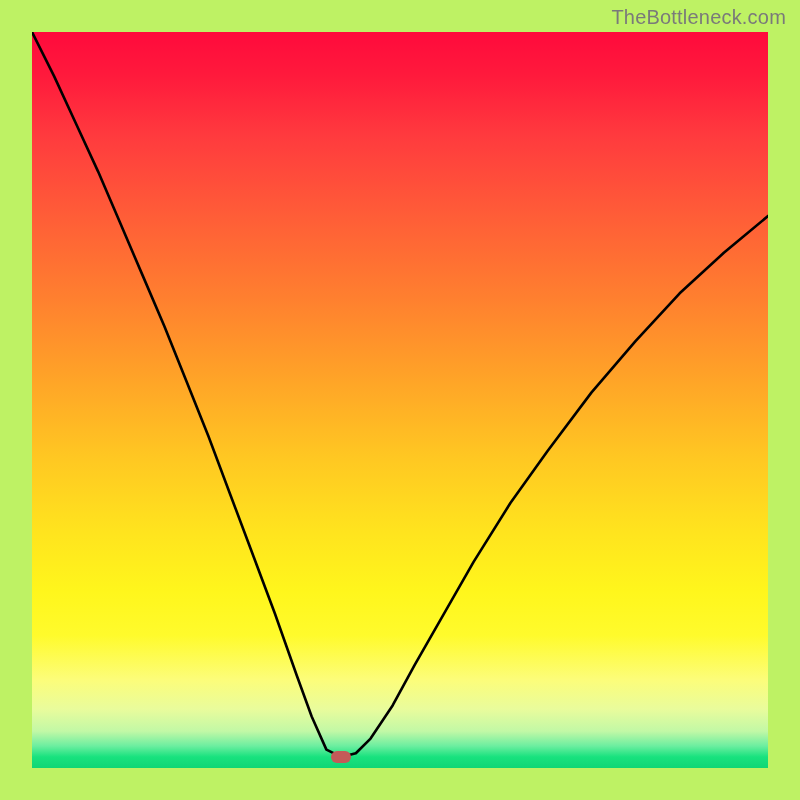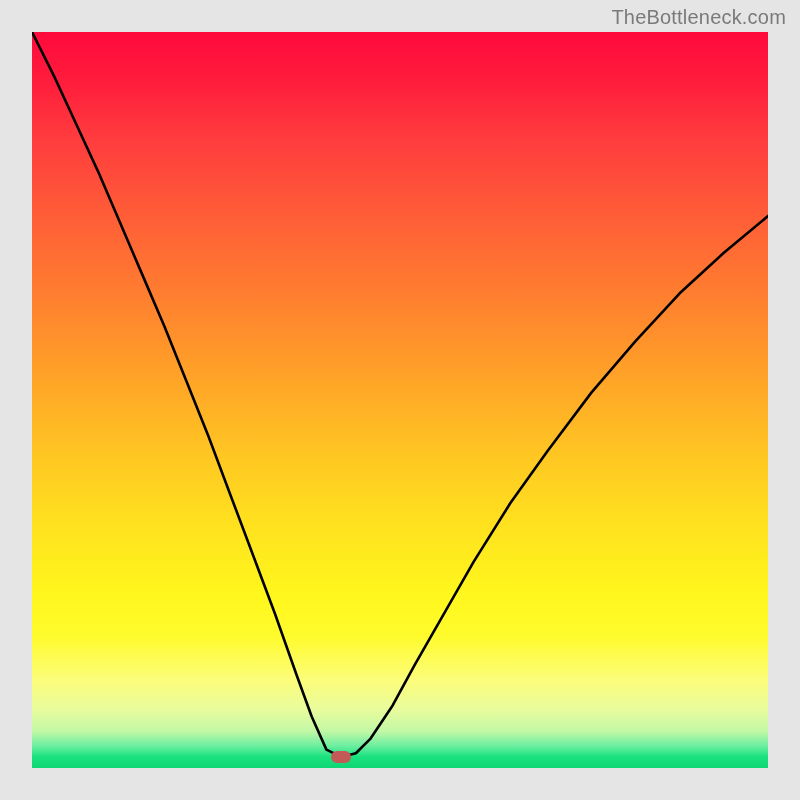--- a/index.html
+++ b/index.html
@@ -10,21 +10,21 @@
     background: #000;
     overflow: hidden;
     font-family: Arial, Helvetica, sans-serif;
   }
   .frame {
     position: absolute;
     top: 0;
     left: 0;
     width: 800px;
     height: 800px;
-    background: #e5e5e5;
+    background: #bef264;
   }
   .plot-area {
     position: absolute;
     top: 32px;
     left: 32px;
     width: 736px;
     height: 736px;
     
     background: linear-gradient(
       to bottom,

